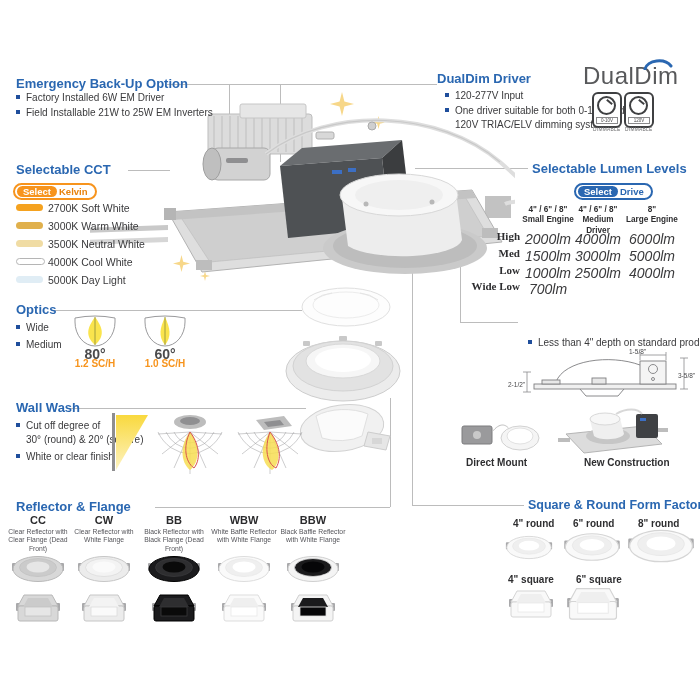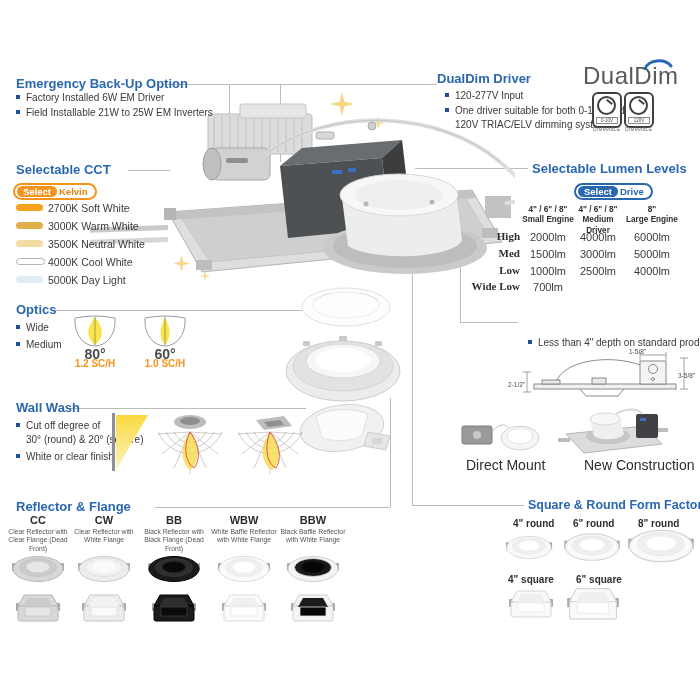--- a/index.html
+++ b/index.html
@@ -32,27 +32,27 @@
   .refl-desc{font-size:6.8px;color:#55555a;line-height:1.25;margin-top:2px;height:26px;}
   .trim{display:inline-block;}
   
   .cw {--f:#ececec;--fs:#c6c6c6;--c:#f3f3f3;--i:#fafafa;--e:#dcdcdc;}
   .cc {--f:#d8d8d8;--fs:#b8b8b8;--c:#cbcbcb;--i:#e6e6e6;--e:#c2c2c2;}
   .ww {--f:#fcfcfc;--fs:#d9d9d9;--c:#f7f7f7;--i:#ffffff;--e:#ededed;}
   .bb {--f:#1b1b1d;--fs:#000000;--c:#2e2e30;--i:#0a0a0a;--e:#3a3a3c;}
   .wbw{--f:#fafafa;--fs:#dddddd;--c:#efefef;--i:#ffffff;--e:#e8e8e8;}
   .bbw{--f:#f4f4f4;--fs:#cfcfcf;--c:#1a1a1c;--i:#060608;--e:#e0e0e0;}
   .ffw{--f:#f9f9f9;--fs:#d5d5d5;--c:#efefef;--i:#ffffff;--e:#e8e8e8;}
-  .cap{position:absolute;font-size:14px;font-weight:normal;color:#2e2e30;white-space:nowrap;}
+  .cap{position:absolute;font-size:10px;font-weight:bold;color:#2e2e30;white-space:nowrap;}
   .dimlab{position:absolute;font-size:6.5px;color:#4a4a4c;white-space:nowrap;}
   .fflabel{position:absolute;font-size:10px;font-weight:bold;color:#2e2e30;white-space:nowrap;}
   .lum-hdr{position:absolute;width:56px;text-align:center;font-size:8.2px;font-weight:bold;
            color:#2e2e30;line-height:1.25;}
   .lum-rowlab{position:absolute;width:70px;text-align:right;font-size:11px;font-weight:bold;color:#2e2e30;font-family:Liberation Serif, serif;}
-  .lum-val{position:absolute;width:56px;text-align:center;font-size:11px;color:#3a3a3c;}
+  .lum-val{position:absolute;width:56px;text-align:center;font-size:14px;color:#3a3a3c;font-style:italic;}
   .spark{position:absolute;background:#f4ca62;opacity:.75;
          clip-path:polygon(50% 0,60% 40%,100% 50%,60% 60%,50% 100%,40% 60%,0 50%,40% 40%);}
   .logo{position:absolute;font-size:24px;color:#58595b;letter-spacing:.5px;white-space:nowrap;}
   .knob{position:absolute;width:26px;height:32px;border:2px solid #3f4042;border-radius:6px;background:#fff;}
   .knob .dial{position:absolute;left:3px;top:2px;width:15px;height:15px;border:2px solid #3f4042;border-radius:50%;}
   .knob .notch{position:absolute;left:12px;top:7px;width:7px;height:2px;background:#3f4042;transform:rotate(40deg);}
   .knob .tag{position:absolute;left:2px;bottom:2px;right:2px;border:1px solid #8a8a8c;
              font-size:4.5px;text-align:center;color:#4a4a4c;background:#fff;}
   .dimmable{position:absolute;font-size:4.8px;color:#6a6a6c;letter-spacing:.3px;}
 </style>

